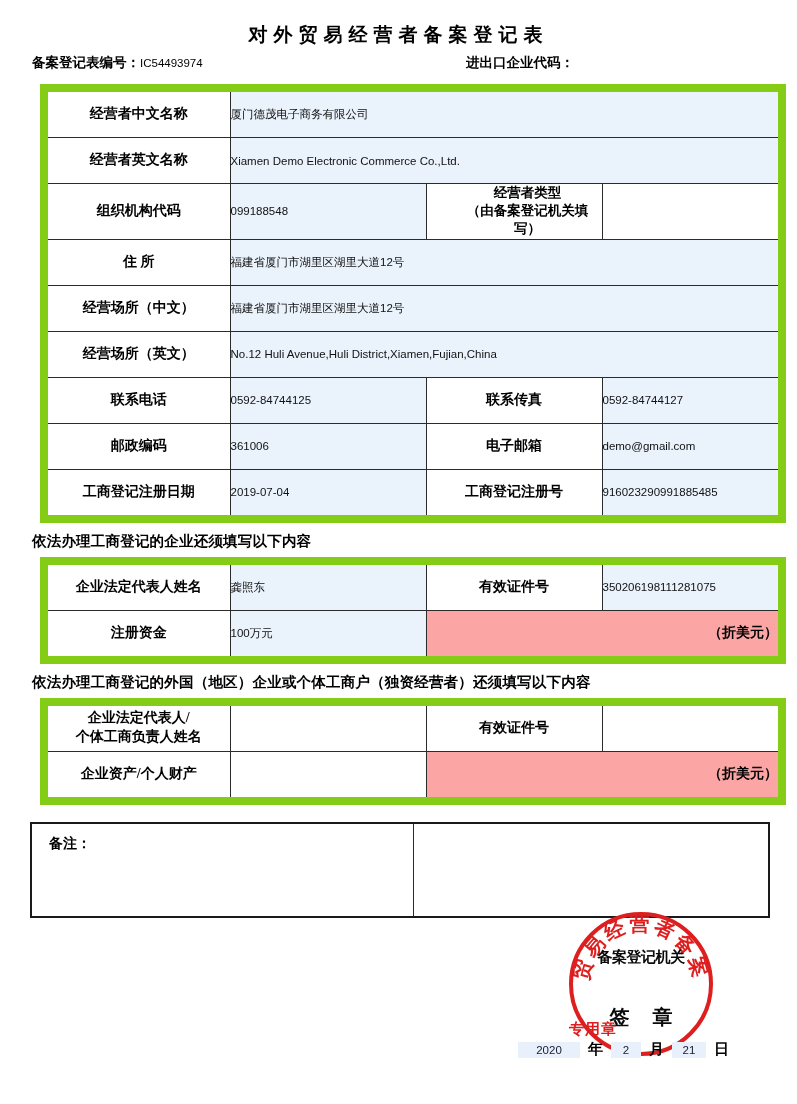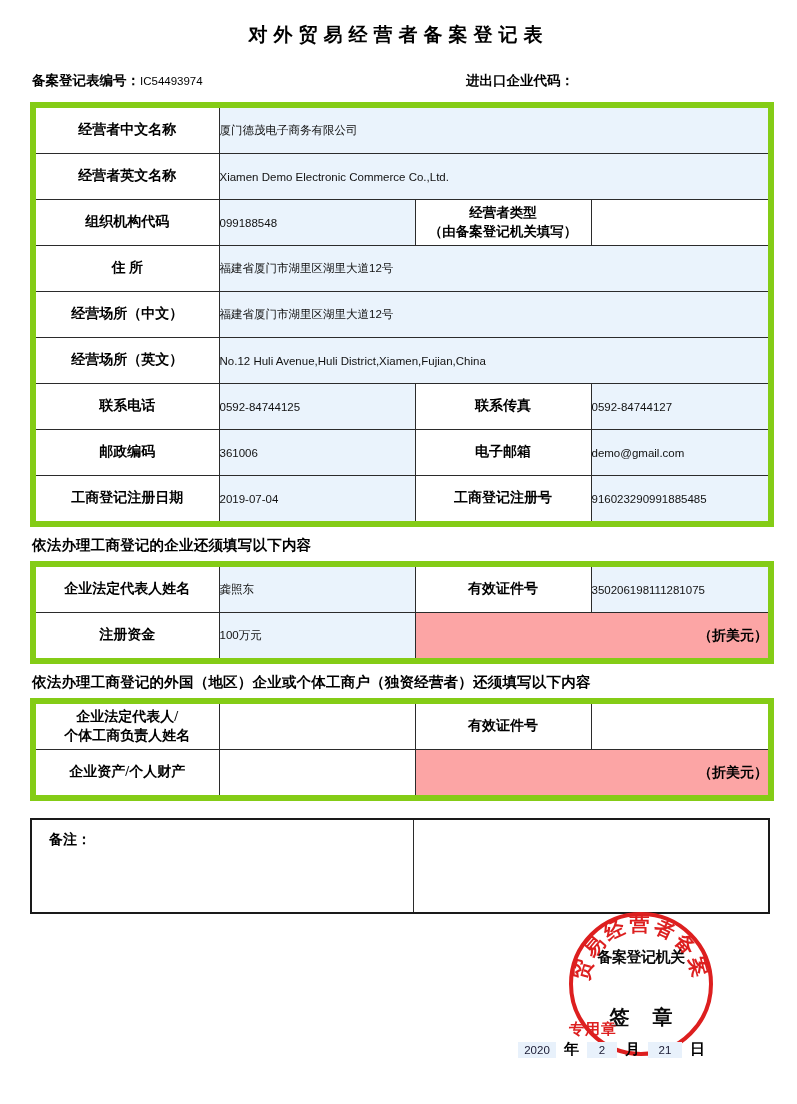--- a/index.html
+++ b/index.html
@@ -28,21 +28,21 @@
     font-weight: bold;
     letter-spacing: 6px;
     padding-top: 22px;
     font-family: "Liberation Serif", "DejaVu Serif", serif;
   }
 
   
   .header-line {
     position: relative;
     height: 30px;
-    margin-top: 24px;
+    margin-top: 6px;
   }
   .hdr-left {
     position: absolute;
     left: 32px;
     top: 0;
     font-size: 13.5px;
     font-weight: bold;
     white-space: nowrap;
   }
   .hdr-left .val {
@@ -57,41 +57,42 @@
     top: 0;
     font-size: 13.5px;
     font-weight: bold;
     white-space: nowrap;
   }
 
   
   table.form {
     border-collapse: collapse;
     table-layout: fixed;
-    margin-left: 30px;
+    margin-left: 40px;
     width: 738px;
-    border: 6px solid #84cc16;
+    border: 8px solid #84cc16;
   }
   table.form td {
     border: 1px solid #2b2b2b;
     padding: 0;
     vertical-align: middle;
     height: 45px;
   }
   td.lbl {
     text-align: center;
     font-size: 14px;
     font-weight: bold;
     background: #ffffff;
     font-family: "Liberation Serif", "DejaVu Serif", serif;
     line-height: 1.35;
     padding: 2px 4px;
   }
   td.lbl.small {
     font-size: 13.5px;
+    padding-left: 27px;
   }
   td.val {
     background: #eaf3fc;
     font-size: 11.5px;
     font-family: "Liberation Sans", sans-serif;
     padding-left: 6px;
     color: #111111;
     text-align: left;
   }
   td.val.empty-white {
@@ -209,21 +210,21 @@
     display: inline-block;
     background: #e8f1fb;
     font-size: 11.5px;
     font-weight: normal;
     font-family: "Liberation Sans", sans-serif;
     color: #1a1a33;
     text-align: center;
     vertical-align: middle;
     padding: 2px 0;
   }
-  .date-row .fld.y { width: 38px; }
+  .date-row .fld.y { width: 62px; }
   .date-row .fld.m { width: 30px; }
   .date-row .fld.d { width: 34px; }
   .date-row .unit {
     display: inline-block;
     padding: 0 8px;
     vertical-align: middle;
   }
 </style>
 </head>
 <body>

